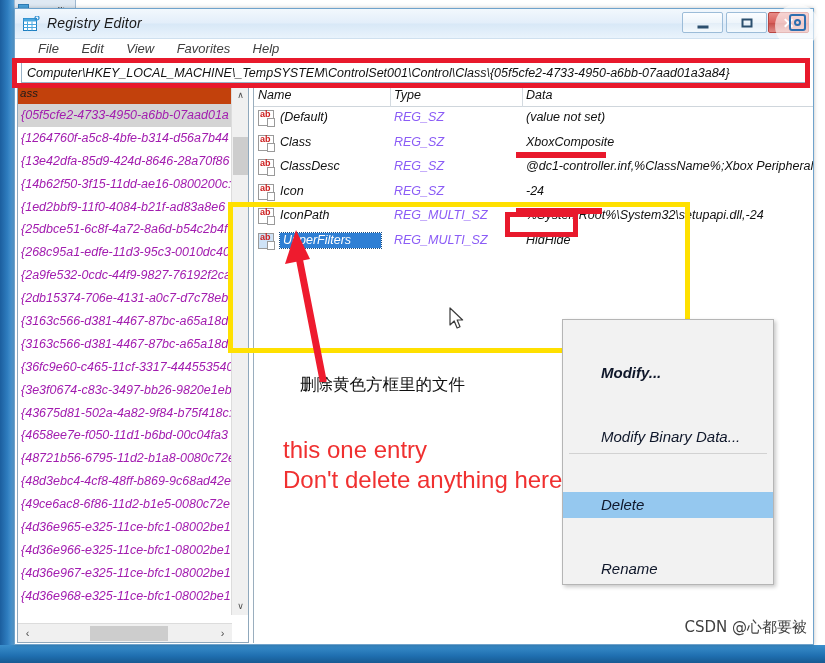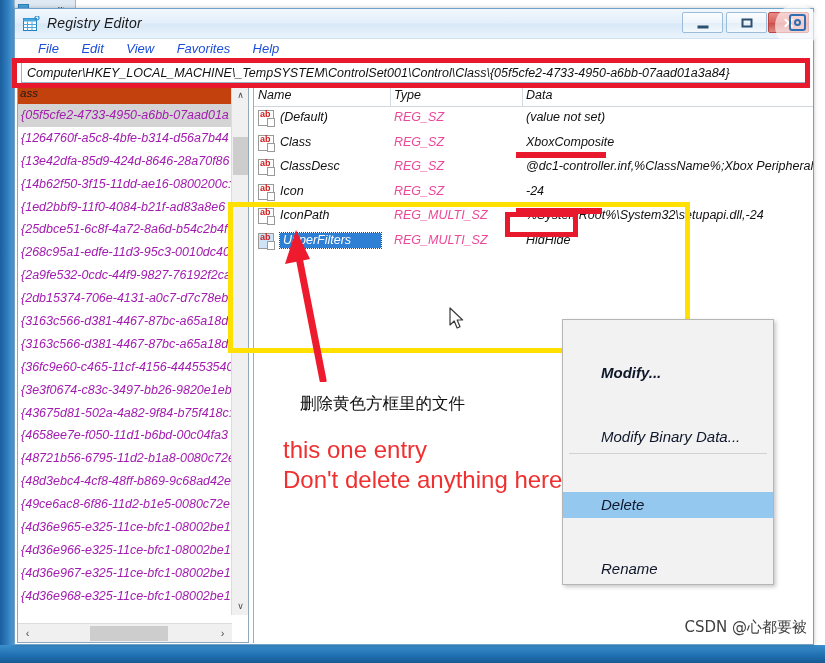--- a/index.html
+++ b/index.html
@@ -154,21 +154,21 @@
   .menubar {
     position: relative;
     height: 22px;
     background: #ffffff;
     padding-left: 14px;
   }
   .menuitem {
     display: inline-block;
     font-style: italic;
     font-size: 13px;
-    color: #1d4ed8;
+    color: #404040;
     padding: 2px 9px 0 9px;
   }
 
   
   .addrbar-wrap {
     position: relative;
     height: 26px;
     background: #ffffff;
     padding: 0 6px;
   }
@@ -319,21 +319,21 @@
     font-style: italic;
     font-size: 12.5px;
     color: #111111;
     white-space: nowrap;
   }
   .vr-type {
     position: absolute;
     left: 140px; top: 3px;
     font-style: italic;
     font-size: 12.5px;
-    color: #ec4899;
+    color: #8b5cf6;
     white-space: nowrap;
   }
   .vr-data {
     position: absolute;
     left: 272px; top: 3px;
     font-style: italic;
     font-size: 12.5px;
     color: #111111;
     white-space: nowrap;
   }
@@ -438,21 +438,21 @@
 
   .ann-arrow {
     position: absolute;
     left: 276px; top: 222px;
     z-index: 35;
     pointer-events: none;
   }
 
   .ann-cn-text {
     position: absolute;
-    left: 300px; top: 393px;
+    left: 300px; top: 374px;
     font-size: 16.5px;
     color: #101010;
     font-family: Liberation Mono, monospace;
     white-space: nowrap;
     z-index: 32;
   }
   .ann-warn-text {
     position: absolute;
     left: 283px; top: 435px;
     width: 500px;
@@ -538,21 +538,21 @@
             <div class="tree-item">{1264760f-a5c8-4bfe-b314-d56a7b44</div>
             <div class="tree-item">{13e42dfa-85d9-424d-8646-28a70f86</div>
             <div class="tree-item">{14b62f50-3f15-11dd-ae16-0800200c:</div>
             <div class="tree-item">{1ed2bbf9-11f0-4084-b21f-ad83a8e6</div>
             <div class="tree-item">{25dbce51-6c8f-4a72-8a6d-b54c2b4f:</div>
             <div class="tree-item">{268c95a1-edfe-11d3-95c3-0010dc40:</div>
             <div class="tree-item">{2a9fe532-0cdc-44f9-9827-76192f2ca.</div>
             <div class="tree-item">{2db15374-706e-4131-a0c7-d7c78eb0</div>
             <div class="tree-item">{3163c566-d381-4467-87bc-a65a18d5</div>
             <div class="tree-item">{3163c566-d381-4467-87bc-a65a18d5</div>
-            <div class="tree-item">{36fc9e60-c465-11cf-4156-444553540</div>
+            <div class="tree-item">{36fc9e60-c465-11cf-3317-444553540</div>
             <div class="tree-item">{3e3f0674-c83c-3497-bb26-9820e1eb</div>
             <div class="tree-item">{43675d81-502a-4a82-9f84-b75f418c:</div>
             <div class="tree-item">{4658ee7e-f050-11d1-b6bd-00c04fa3</div>
             <div class="tree-item">{48721b56-6795-11d2-b1a8-0080c72e</div>
             <div class="tree-item">{48d3ebc4-4cf8-48ff-b869-9c68ad42e</div>
             <div class="tree-item">{49ce6ac8-6f86-11d2-b1e5-0080c72e…</div>
             <div class="tree-item">{4d36e965-e325-11ce-bfc1-08002be1(</div>
             <div class="tree-item">{4d36e966-e325-11ce-bfc1-08002be1(</div>
             <div class="tree-item">{4d36e967-e325-11ce-bfc1-08002be1(</div>
             <div class="tree-item">{4d36e968-e325-11ce-bfc1-08002be1(</div>

